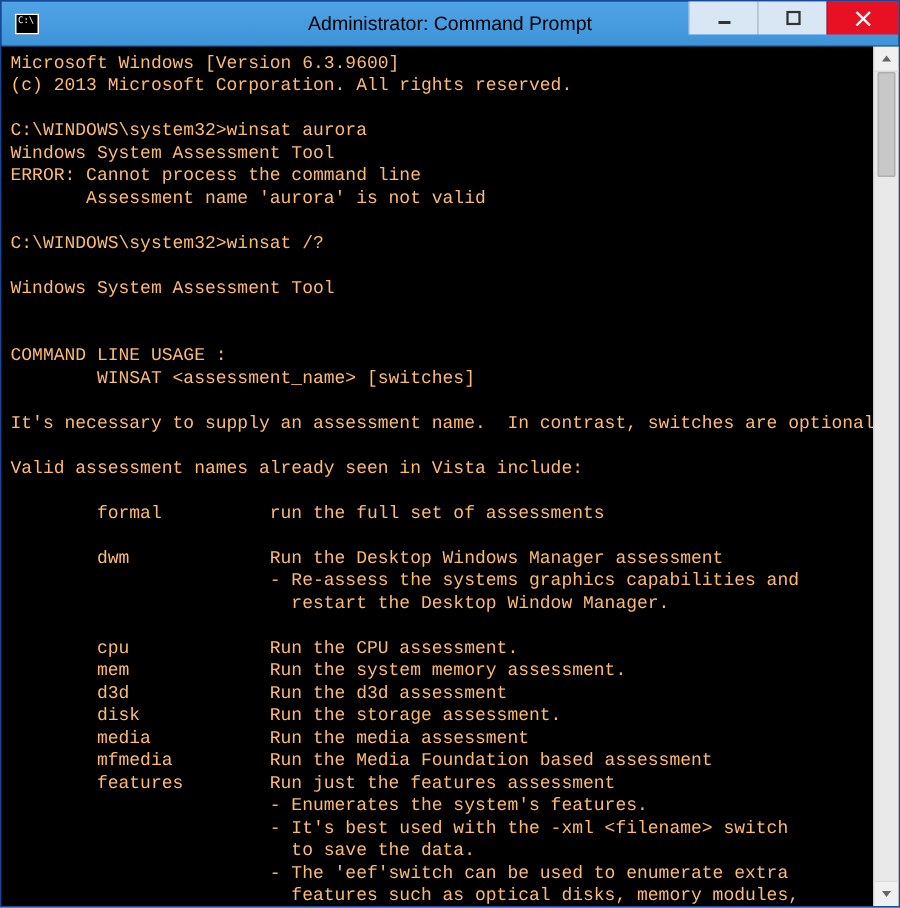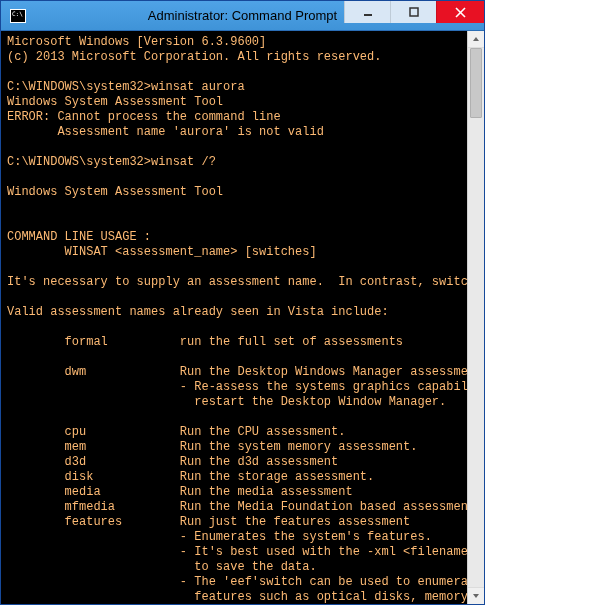--- a/index.html
+++ b/index.html
@@ -1,19 +1,19 @@
 <!DOCTYPE html>
 <html><head>
 <meta charset="utf-8">
 <style>
   * { margin: 0; padding: 0; box-sizing: border-box; }
   html, body { width: 600px; height: 605px; overflow: hidden; font-family: "Segoe UI", Tahoma, sans-serif; background: #fff; }
   .window {
     position: relative;
-    width: 485px;
+    width: 600px;
     height: 605px;
     border: 1px solid #16499a;
     background: #000;
     display: flex;
     flex-direction: column;
   }
   .titlebar {
     height: 30px;
     background: linear-gradient(to bottom, #4fa3e6, #3f93d8);
     display: flex;

